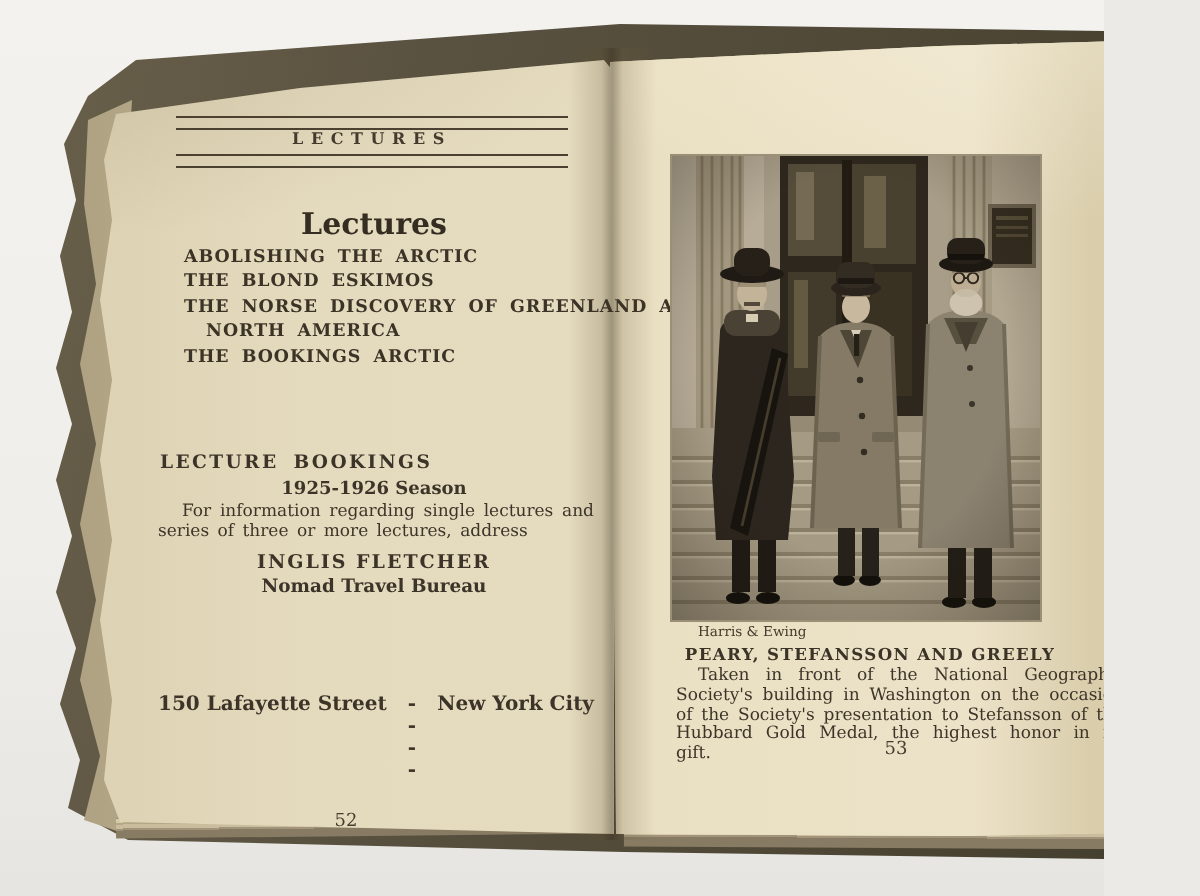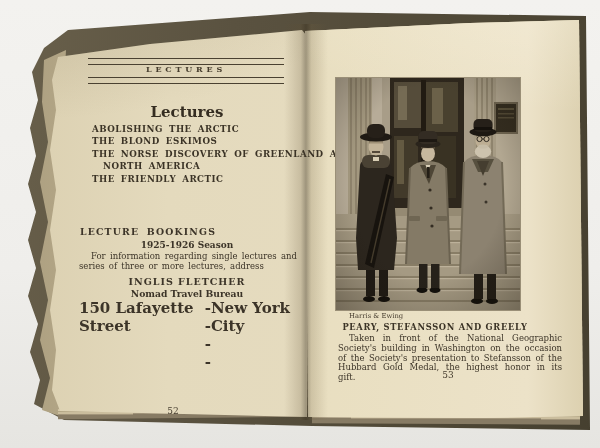--- a/index.html
+++ b/index.html
@@ -1,16 +1,16 @@
 <!DOCTYPE html>
 <html><head>
 <meta charset="utf-8">
 <style>
   html,body{margin:0;padding:0;background:#eceae6;}
-  .stage{position:relative;width:600px;height:448px;overflow:hidden;
+  .stage{position:relative;width:552px;height:448px;overflow:hidden;
          font-family:"DejaVu Serif","Liberation Serif",serif;}
   .backdrop{position:absolute;inset:0;
     background:linear-gradient(180deg,#f3f2ef 0%,#efeeeb 60%,#e6e5e1 100%);}
   .cover{position:absolute;inset:0;z-index:1;
     background:linear-gradient(100deg,#6a614c 0%,#5a5240 35%,#4e4735 75%,#453f2f 100%);
     clip-path:polygon(68px 30px,310px 12px,586px 16px,590px 430px,312px 426px,64px 420px,
       34px 404px,40px 380px,30px 352px,38px 324px,28px 296px,36px 268px,28px 240px,
       36px 212px,28px 184px,36px 156px,30px 128px,38px 100px,32px 72px,44px 48px);
     filter:drop-shadow(0 6px 9px rgba(70,62,45,.45));}
   .stack-left{position:absolute;inset:0;z-index:2;
@@ -45,21 +45,21 @@
   .lp-heading{font-size:15px;font-weight:700;text-align:center;color:#352d21;}
   .lect-line{font-size:8.7px;font-weight:700;letter-spacing:.5px;word-spacing:2.5px;
     line-height:12.4px;white-space:nowrap;color:#3b3326;}
   .lect-line.indent{margin-left:11px;}
   .c-head{font-size:9.3px;font-weight:700;letter-spacing:1.2px;word-spacing:3px;text-align:left;}
   .c-sub{font-size:9px;font-weight:700;text-align:center;}
   .para{font-size:8.5px;line-height:10.2px;text-align:justify;text-indent:12px;word-spacing:1.5px;}
   .agent{font-size:9.5px;font-weight:700;letter-spacing:1px;text-align:center;}
   .bureau{font-size:9.2px;font-weight:700;text-align:center;}
   .addr{display:flex;justify-content:space-between;align-items:baseline;
-    font-size:15px;font-weight:700;}
+    font-size:10px;font-weight:700;margin-top:48px;}
   .addr .dashes{flex:1;text-align:center;word-spacing:14px;font-weight:700;}
   .note{font-size:7.3px;font-style:italic;color:#4c4233;}
   .pgnum{font-size:9px;text-align:center;color:#453c2e;}
   .credit{font-size:6.8px;color:#44 3a2c;color:#443a2c;}
   .plate-caption{font-size:8.3px;font-weight:700;letter-spacing:.7px;text-align:center;color:#3b3326;}
   .plate-desc{font-size:8.5px;line-height:9.8px;text-align:justify;text-indent:11px;word-spacing:1px;}
   svg{display:block;}
 </style>
 </head>
 <body>
@@ -80,21 +80,21 @@
     <div class="abs runhead" style="left:88px;top:64px;width:196px;">LECTURES</div>
     <div class="abs rule" style="left:88px;top:77px;width:196px;"></div>
 
     <div class="abs lp-heading" style="left:80px;top:103px;width:214px;">Lectures</div>
 
     <div class="abs" style="left:92px;top:123px;">
       <div class="lect-line">ABOLISHING THE ARCTIC</div>
       <div class="lect-line">THE BLOND ESKIMOS</div>
       <div class="lect-line">THE NORSE DISCOVERY OF GREENLAND AND</div>
       <div class="lect-line indent">NORTH AMERICA</div>
-      <div class="lect-line">THE FRIENDLY ARCTIC</div>
+      <div class="lect-line">THE BOOKINGS ARCTIC</div>
     </div>
 
     <div class="abs c-head" style="left:80px;top:226px;width:214px;">LECTURE BOOKINGS</div>
     <div class="abs c-sub" style="left:80px;top:240px;width:214px;">1925-1926 Season</div>
     <div class="abs para" style="left:79px;top:251px;width:218px;">For information regarding single lectures and series of three or more lectures, address</div>
 
     <div class="abs agent" style="left:80px;top:276px;width:214px;">INGLIS FLETCHER</div>
     <div class="abs bureau" style="left:80px;top:288px;width:214px;">Nomad Travel Bureau</div>
 
     <div class="abs addr" style="left:79px;top:299px;width:218px;">

